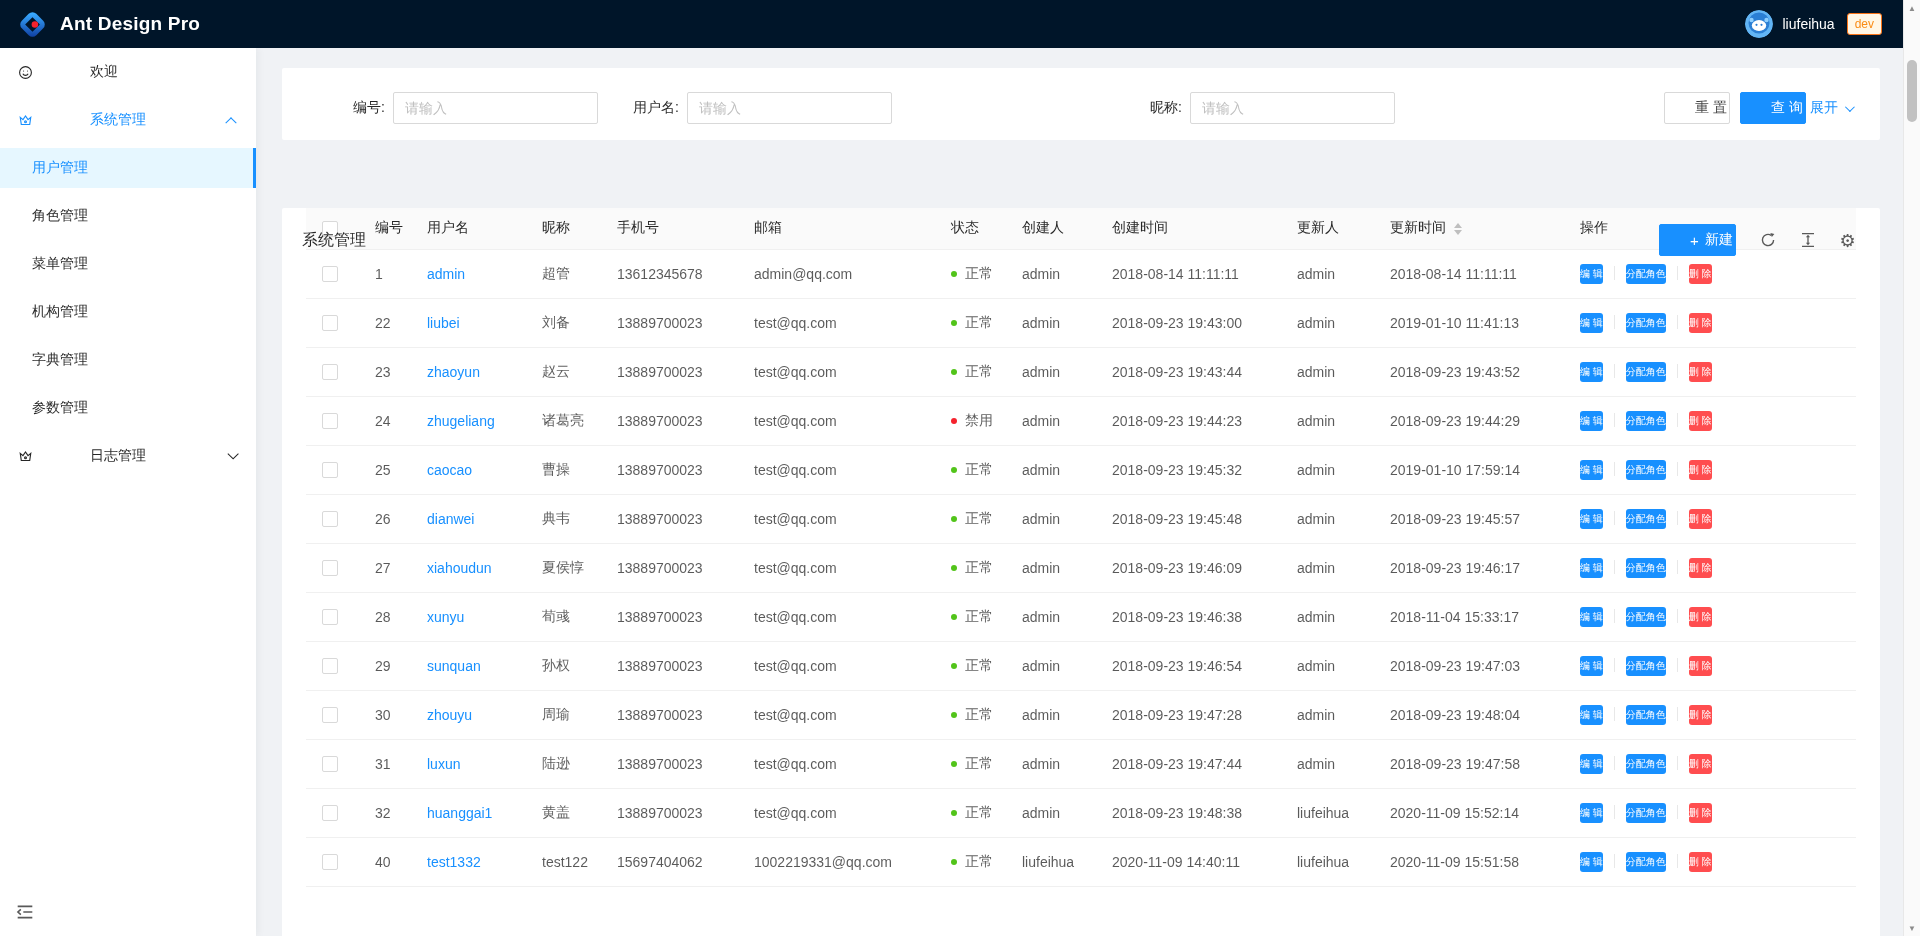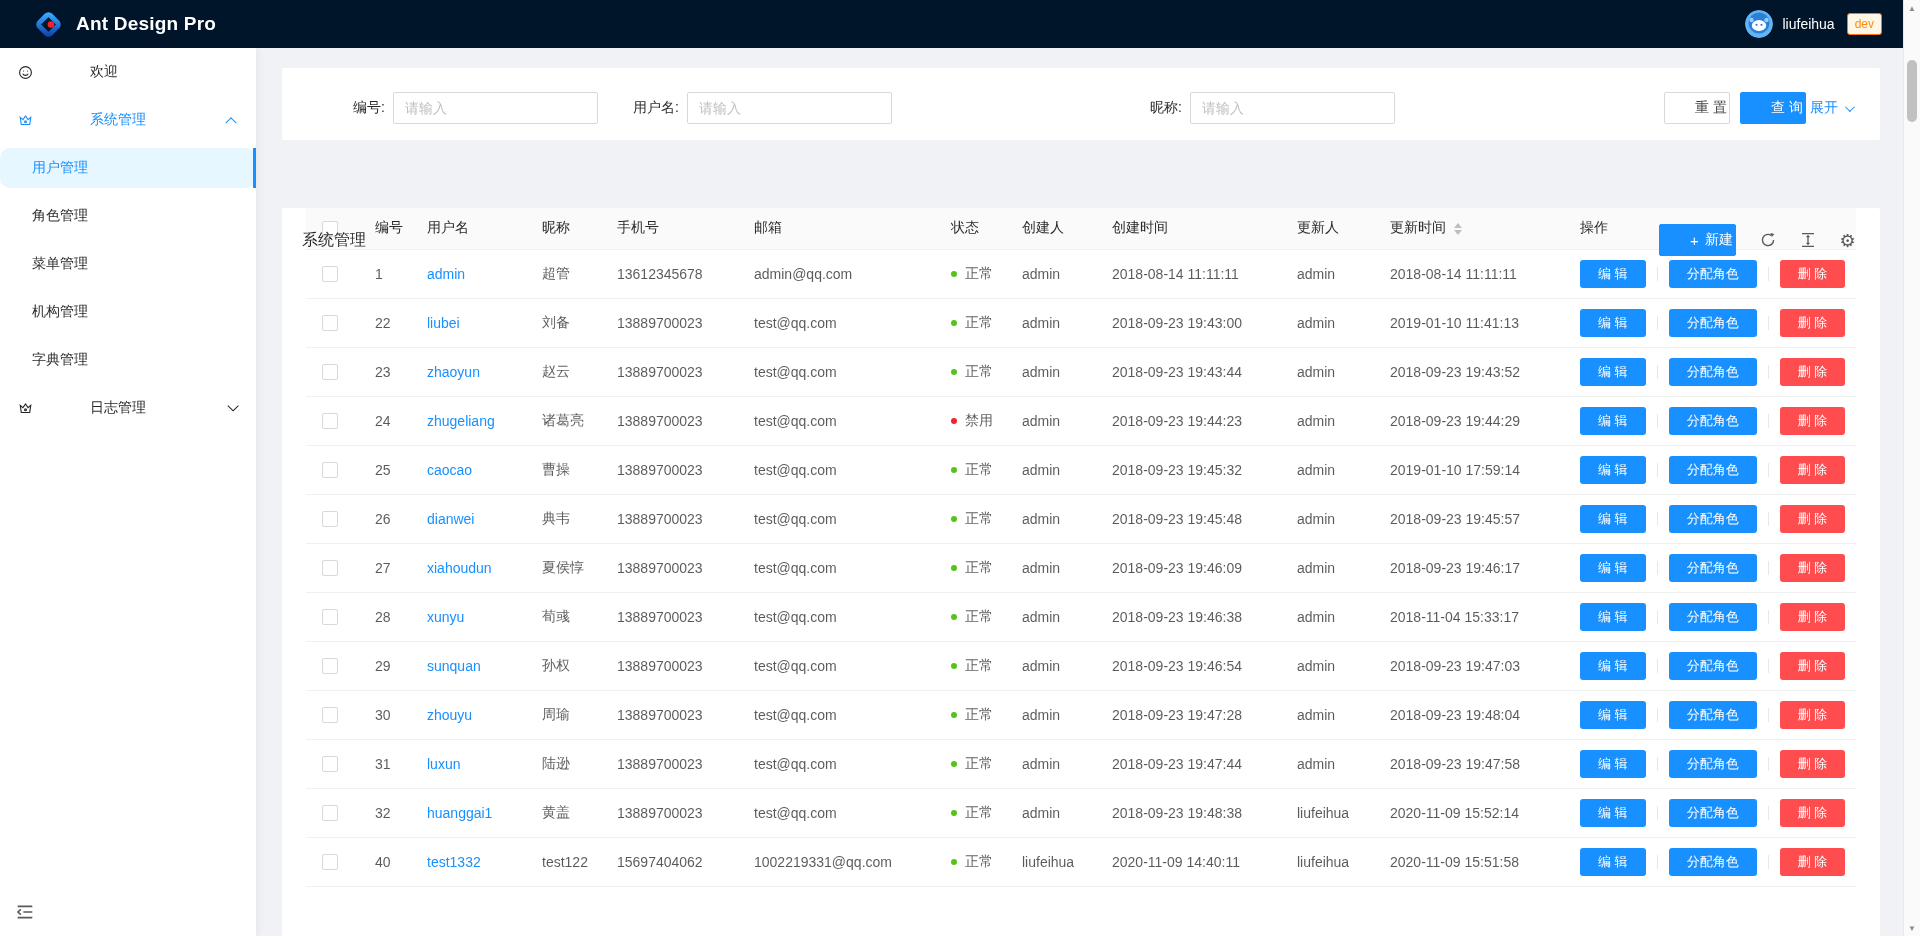--- a/index.html
+++ b/index.html
@@ -2,21 +2,21 @@
 <html><head>
 <meta charset="utf-8">
 <style>
   * { margin:0; padding:0; box-sizing:border-box; }
   html,body { width:1920px; height:936px; overflow:hidden;
     font-family:"Liberation Sans","DejaVu Sans",sans-serif; background:#f0f2f5; font-size:14px; }
 
   
   .app-header { position:absolute; left:0; top:0; width:1903px; height:48px;
     background:#001529; display:flex; align-items:center; z-index:10; }
-  .logo-wrap { display:flex; align-items:center; padding-left:33px; }
+  .logo-wrap { display:flex; align-items:center; padding-left:17px; }
   .logo-wrap svg { width:31px; height:31px; }
   .app-title { color:#fff; font-size:19px; font-weight:700; margin-left:12px; letter-spacing:.2px; }
   .header-right { position:absolute; right:21px; top:0; height:48px; display:flex; align-items:center; }
   .avatar { width:28px; height:28px; border-radius:50%; overflow:hidden; cursor:pointer; }
   .user-name { color:#fff; margin:0 12px 0 9px; font-weight:500; }
   .env-tag { background:#fff7e6; border:1px solid #f97316; color:#fa8c16; font-size:12px;
     line-height:20px; padding:0 7px; border-radius:3px; }
 
   
   .scrollbar { position:absolute; right:0; top:0; width:17px; height:936px; background:#fafafa;
@@ -26,21 +26,21 @@
   .scroll-thumb { position:absolute; left:3px; top:60px; width:10px; height:62px;
     background:#c1c1c1; border-radius:5px; cursor:pointer; }
 
   
   .sidebar { position:absolute; left:0; top:48px; width:256px; height:888px; background:#fff;
     box-shadow:2px 0 8px 0 rgba(29,35,41,.05); z-index:5; }
   .menu { padding-top:4px; }
   .menu-item { position:relative; height:40px; margin-bottom:8px; display:flex; align-items:center;
     font-size:14px; color:rgba(0,0,0,.85); cursor:pointer;gap:48px; }
   .menu-item.top { padding-left:18px; }
-  .menu-item.sub { padding-left:32px;border-radius:10px; }
+  .menu-item.sub { padding-left:32px; }
   .menu-item .mi-icon { width:15px; height:15px; margin-right:9px; display:inline-flex; }
   .menu-item .mi-icon svg { width:15px; height:15px; }
   .menu-item.blue { color:#1890ff; }
   .menu-item.selected { background:#e6f7ff; color:#1890ff; }
   .menu-item.selected::after { content:''; position:absolute; right:0; top:0; bottom:0; width:3px; background:#1890ff; }
   .menu-caret { position:absolute; right:21px; width:8px; height:8px;
     border-right:1.4px solid currentColor; border-bottom:1.4px solid currentColor; }
   .menu-caret.up { transform:rotate(-135deg) translate(-2px,-2px); }
   .menu-caret.down { transform:rotate(45deg) translateY(-3px); }
   .collapse-trigger { position:absolute; left:16px; top:855px; width:18px; height:18px; color:#595959; cursor:pointer; }
@@ -88,21 +88,21 @@
   .cb { width:16px; height:16px; border:1px solid #d9d9d9; border-radius:2px; background:#fff;
     display:inline-block; vertical-align:middle; cursor:pointer; }
   a.user-link { color:#1890ff; text-decoration:none; cursor:pointer; }
   .dot { width:6px; height:6px; border-radius:50%; display:inline-block; margin-right:8px; vertical-align:middle; }
   .dot.normal { background:#52c41a; }
   .dot.disabled { background:#f5222d; }
   .sorter { display:inline-flex; flex-direction:column; margin-left:8px; vertical-align:middle; }
   .sorter i { display:block; width:0; height:0; border-left:4px solid transparent; border-right:4px solid transparent; }
   .sorter .s-up { border-bottom:5px solid #bfbfbf; margin-bottom:2px; }
   .sorter .s-down { border-top:5px solid #bfbfbf; }
-  .act-btn { height:28px; padding:0 18px; font-size:13px; border-radius:3px; border:none; color:#fff;
+  .act-btn { height:20px; padding:0 0; font-size:10px; border-radius:3px; border:none; color:#fff;
     cursor:pointer; font-family:inherit; }
   .act-blue { background:#1890ff; }
   .act-red { background:#ff4d4f; }
   .v-divider { display:inline-block; width:1px; height:14px; background:#e8e8e8; margin:0 11px; vertical-align:middle; }
 </style>
 </head>
 <body>
 
 <div class="app-header">
   <div class="logo-wrap">
@@ -165,20 +165,23 @@
         <span>角色管理</span>
       </div>
       <div class="menu-item sub">
         <span>菜单管理</span>
       </div>
       <div class="menu-item sub">
         <span>机构管理</span>
       </div>
       <div class="menu-item sub">
         <span>字典管理</span>
+      </div>
+      <div class="menu-item sub">
+        <span>参数管理</span>
       </div>
       <div class="menu-item top">
         <span class="mi-icon">
           <svg viewBox="0 0 16 16" fill="none" stroke="currentColor" stroke-width="1.2">
             <path d="M2.4 4.6l2.9 2.4L8 3.1l2.7 3.9 2.9-2.4-1.1 7.6h-9z"></path>
             <circle cx="8" cy="9.4" r="1"></circle>
           </svg>
         </span>
         <span>日志管理</span>
         <i class="menu-caret down"></i>

